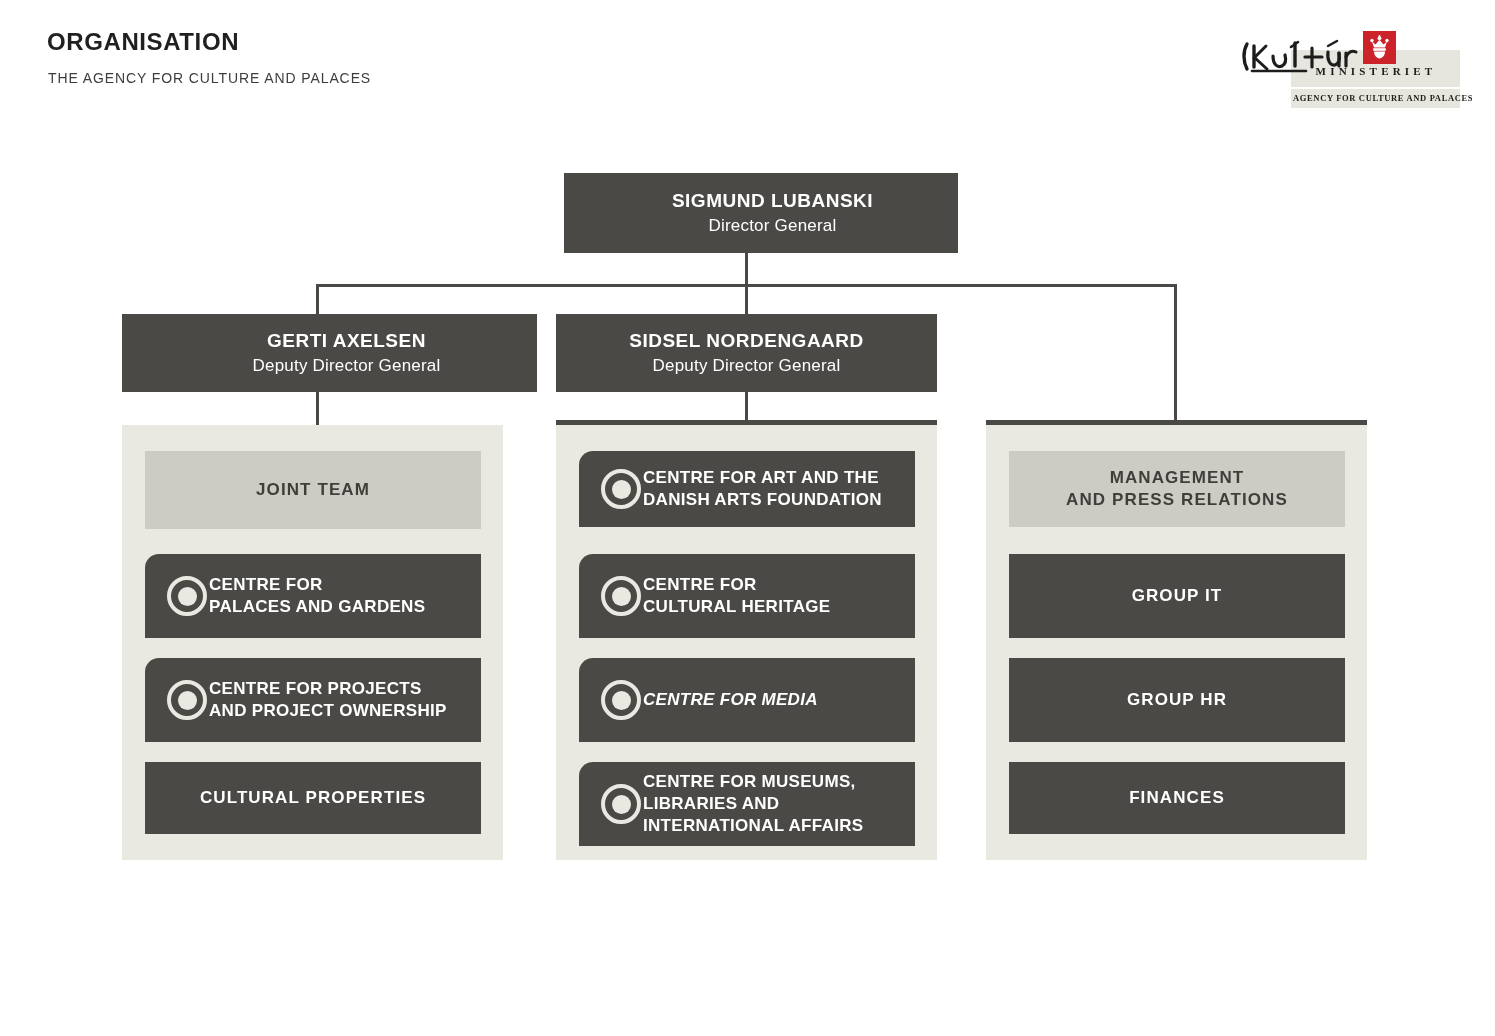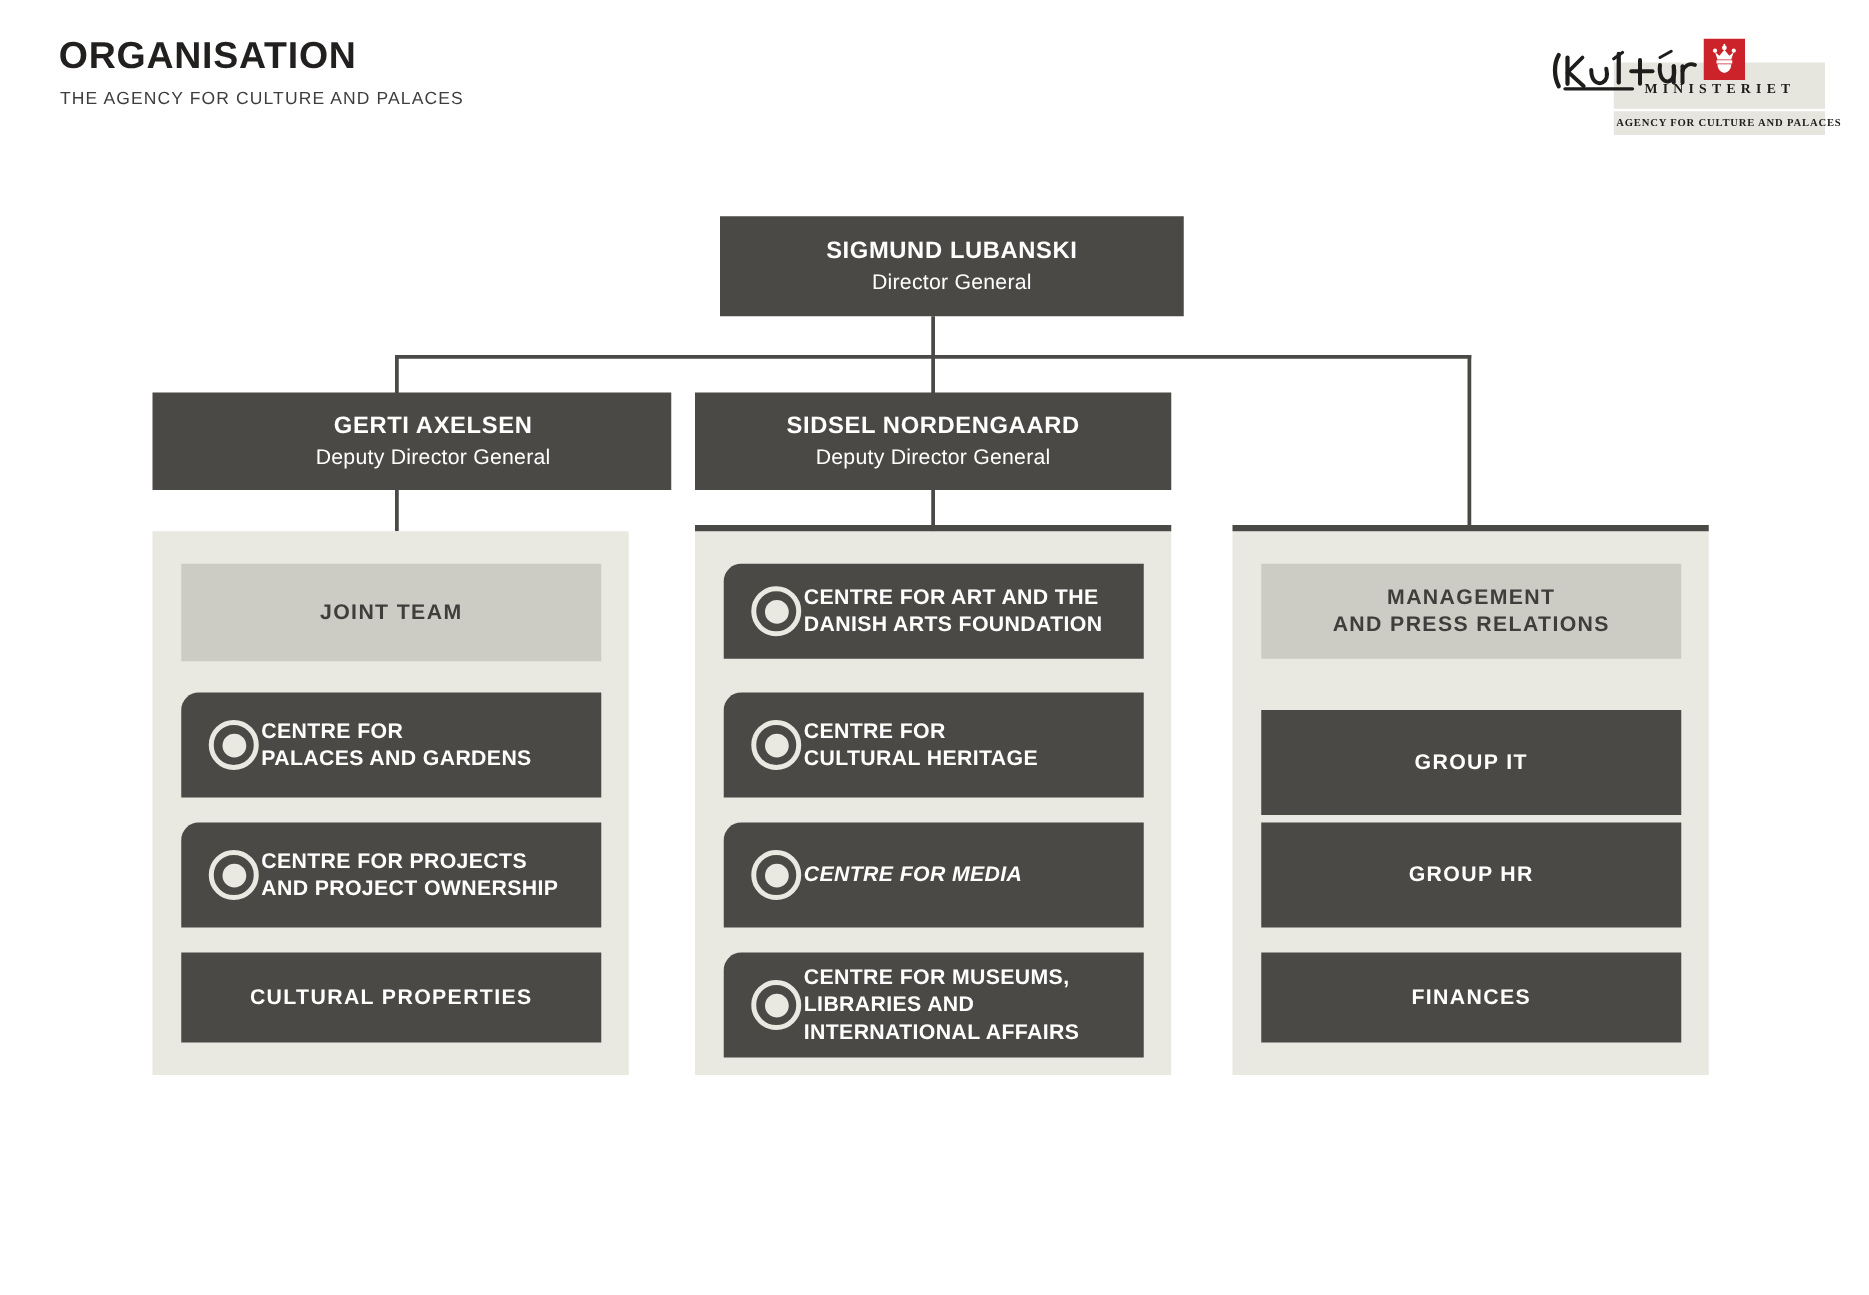--- a/index.html
+++ b/index.html
@@ -18,21 +18,21 @@
     height: 1036px;
     background: #ffffff;
     overflow: hidden;
   }
 
   
   .header-title {
     position: absolute;
     left: 47px;
     top: 30px;
-    font-size: 30px;
+    font-size: 24px;
     font-weight: 800;
     letter-spacing: 0.6px;
     color: #221f1f;
     line-height: 1;
   }
   .header-subtitle {
     position: absolute;
     left: 48px;
     top: 71px;
     font-size: 14px;
@@ -278,21 +278,21 @@
   <div class="line" style="left:316px; top:284px; width:3px; height:32px;"></div>
 
   <div class="line" style="left:745px; top:284px; width:3px; height:32px;"></div>
 
   <div class="line" style="left:1174px; top:284px; width:3px; height:137px;"></div>
 
   <div class="line" style="left:316px; top:392px; width:3px; height:33px;"></div>
 
   <div class="line" style="left:745px; top:392px; width:3px; height:33px;"></div>
 
-  <div class="person-box" style="left:576px; top:173px; width:371px; height:80px;">
+  <div class="person-box" style="left:564px; top:173px; width:371px; height:80px;padding-left:23px;">
     <div class="person-name">SIGMUND LUBANSKI</div>
     <div class="person-role">Director General</div>
   </div>
 
   <div class="person-box" style="left:122px; top:314px; width:381px; height:78px;padding-left:34px;">
     <div class="person-name">GERTI AXELSEN</div>
     <div class="person-role">Deputy Director General</div>
   </div>
 
   <div class="person-box" style="left:556px; top:314px; width:381px; height:78px;">
@@ -345,21 +345,21 @@
     </div>
   </div>
 
   <div class="panel" style="left:986px; top:425px; width:381px; height:435px;">
     <div class="panel-topbar"></div>
 
     <div class="unit unit-head" style="left:23px; top:26px; width:336px; height:76px;">
       <span class="unit-label">MANAGEMENT<br>AND PRESS RELATIONS</span>
     </div>
 
-    <div class="unit unit-dark unit-plain" style="left:23px; top:143px; width:336px; height:84px;">
+    <div class="unit unit-dark unit-plain" style="left:23px; top:129px; width:336px; height:84px;">
       <span class="unit-label">GROUP IT</span>
     </div>
 
     <div class="unit unit-dark unit-plain" style="left:23px; top:337px; width:336px; height:72px;">
       <span class="unit-label">FINANCES</span>
     </div>
 
     <div class="unit unit-dark unit-plain" style="left:23px; top:233px; width:336px; height:84px;">
       <span class="unit-label">GROUP HR</span>
     </div>

